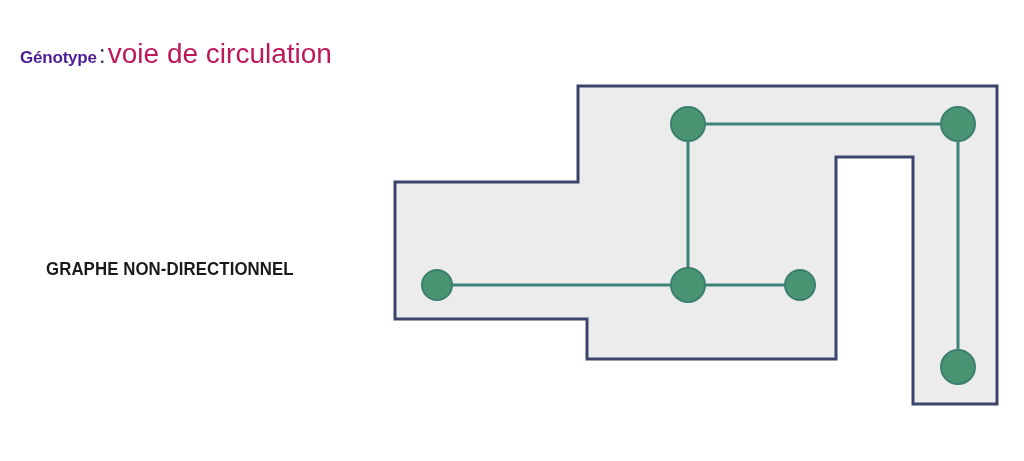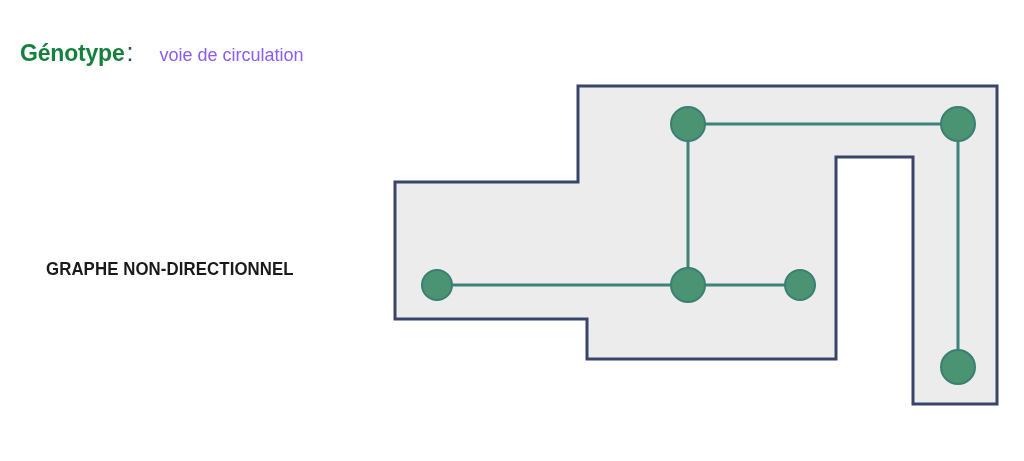--- a/index.html
+++ b/index.html
@@ -28,38 +28,37 @@
   #title-block {
     position: absolute;
     left: 20px;
     top: 40px;
     white-space: nowrap;
     line-height: 1;
   }
   .title-strong {
     font-family: "Liberation Sans", sans-serif;
     font-weight: 700;
-    font-size: 23px;
-    color: #15803d;
+    font-size: 17px;
+    color: #4c1d95;
     letter-spacing: -0.2px;
   }
   .title-sep {
     font-family: "Liberation Sans", sans-serif;
     font-weight: 400;
     font-size: 25px;
     color: #3a4468;
     padding: 0 2px;
   }
   .title-light {
     font-family: "Liberation Sans", sans-serif;
     font-weight: 400;
-    font-size: 18px;
-    color: #8b5cf6;
+    font-size: 28px;
+    color: #be185d;
     letter-spacing: 0px;
-    margin-left: 24px;
   }
 
   
   #caption {
     position: absolute;
     left: 46px;
     top: 259px;
     font-family: "Liberation Sans", sans-serif;
     font-weight: 700;
     font-size: 17.5px;

